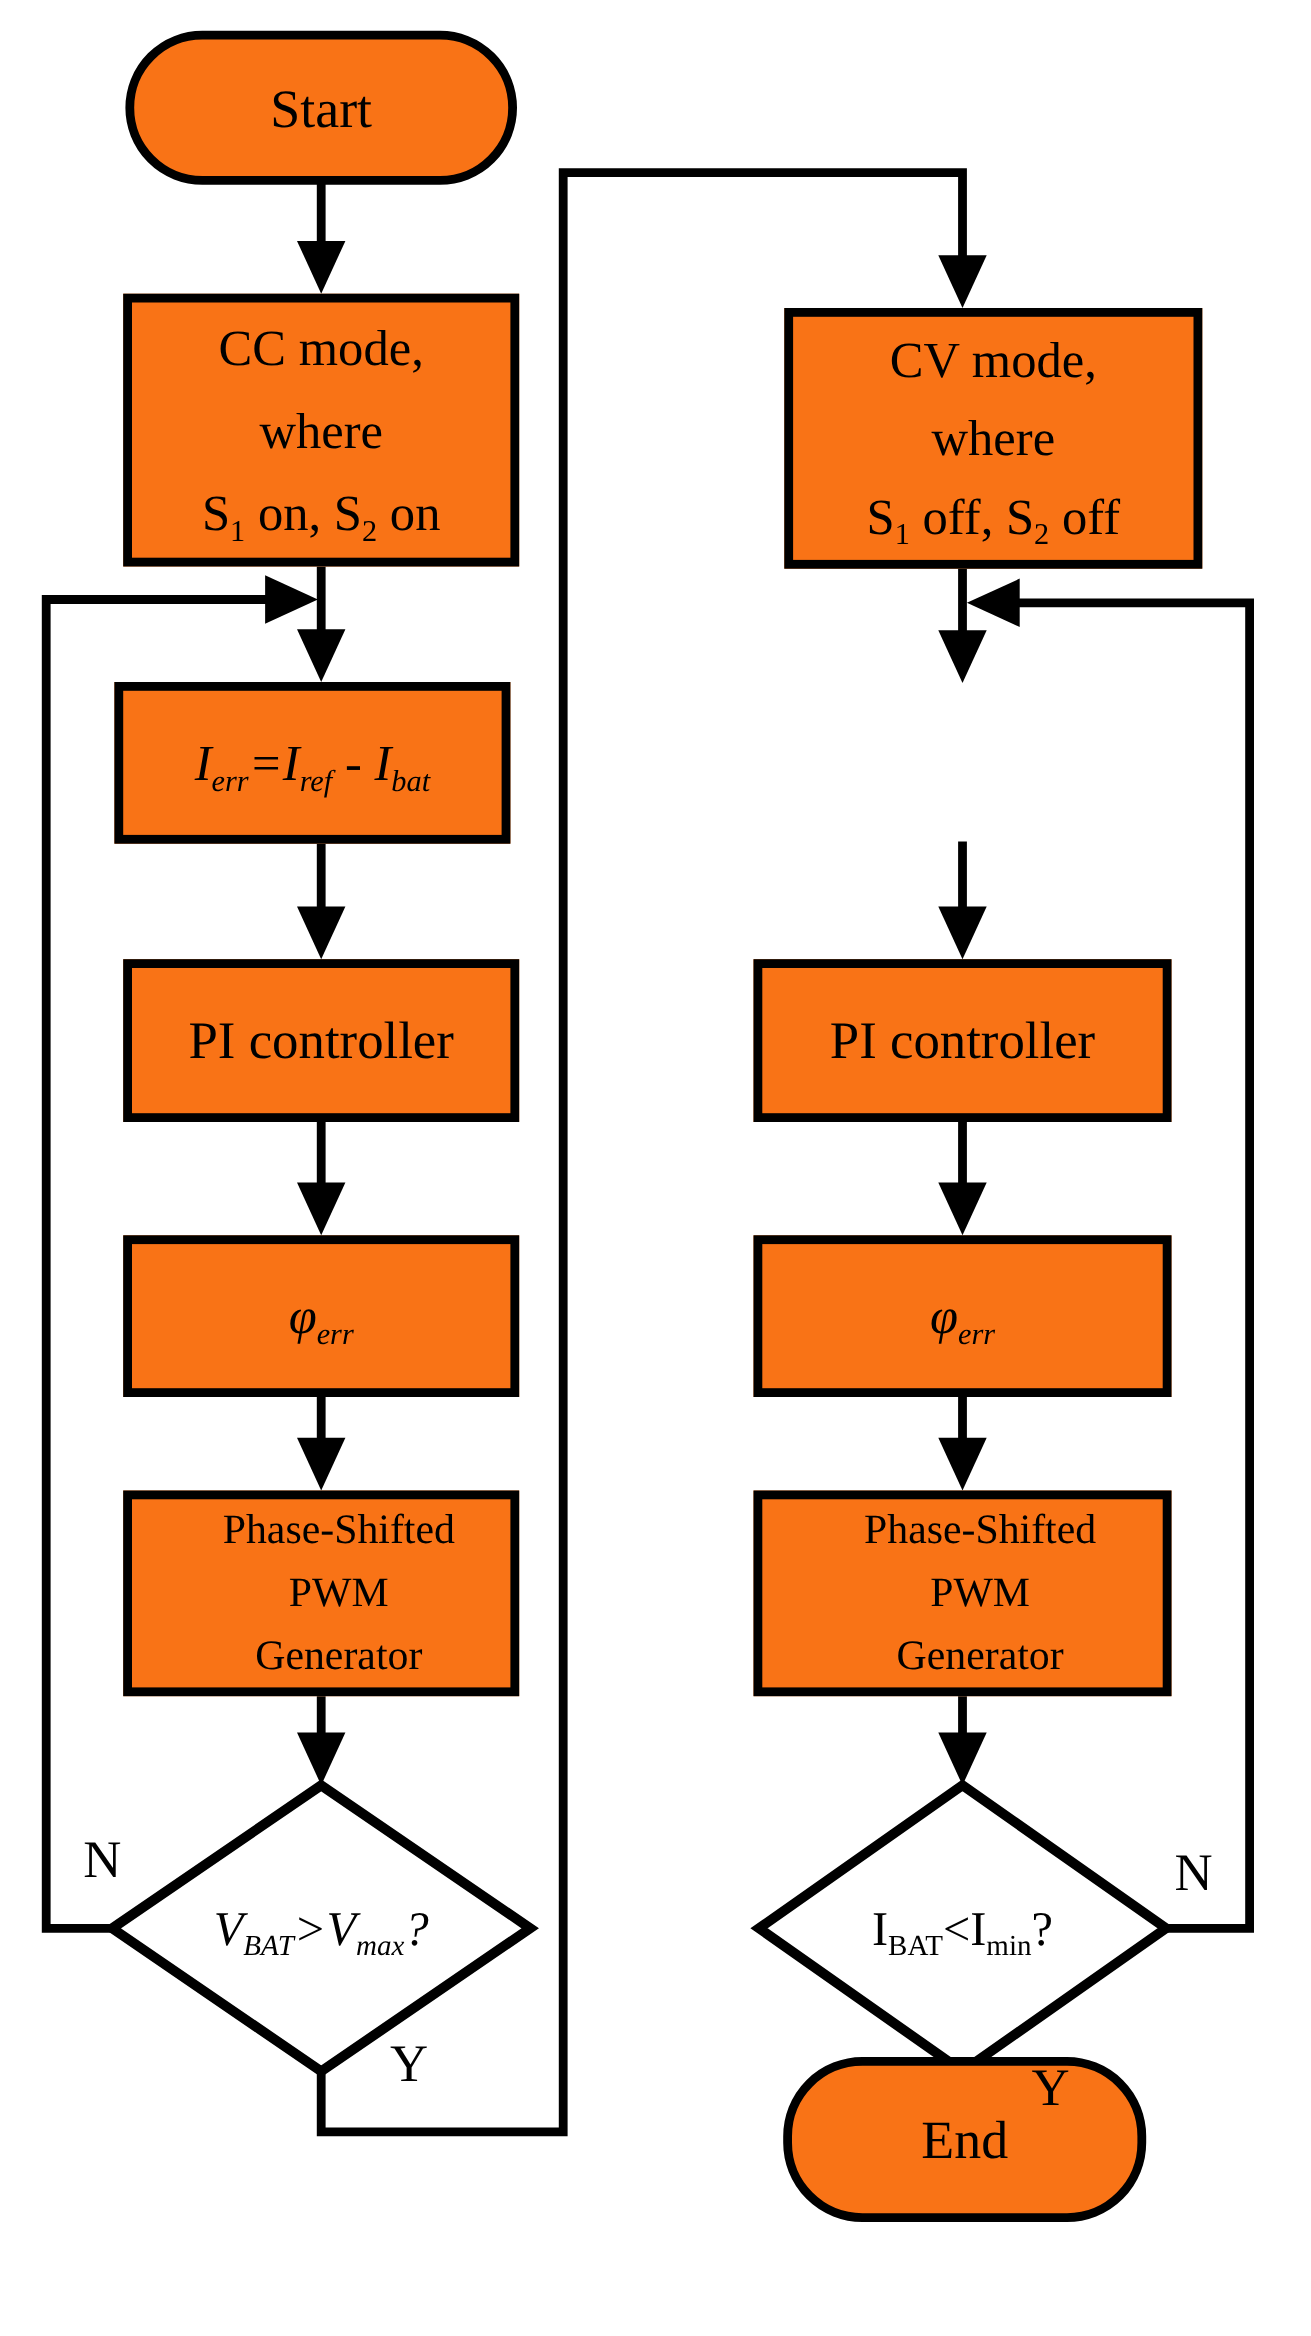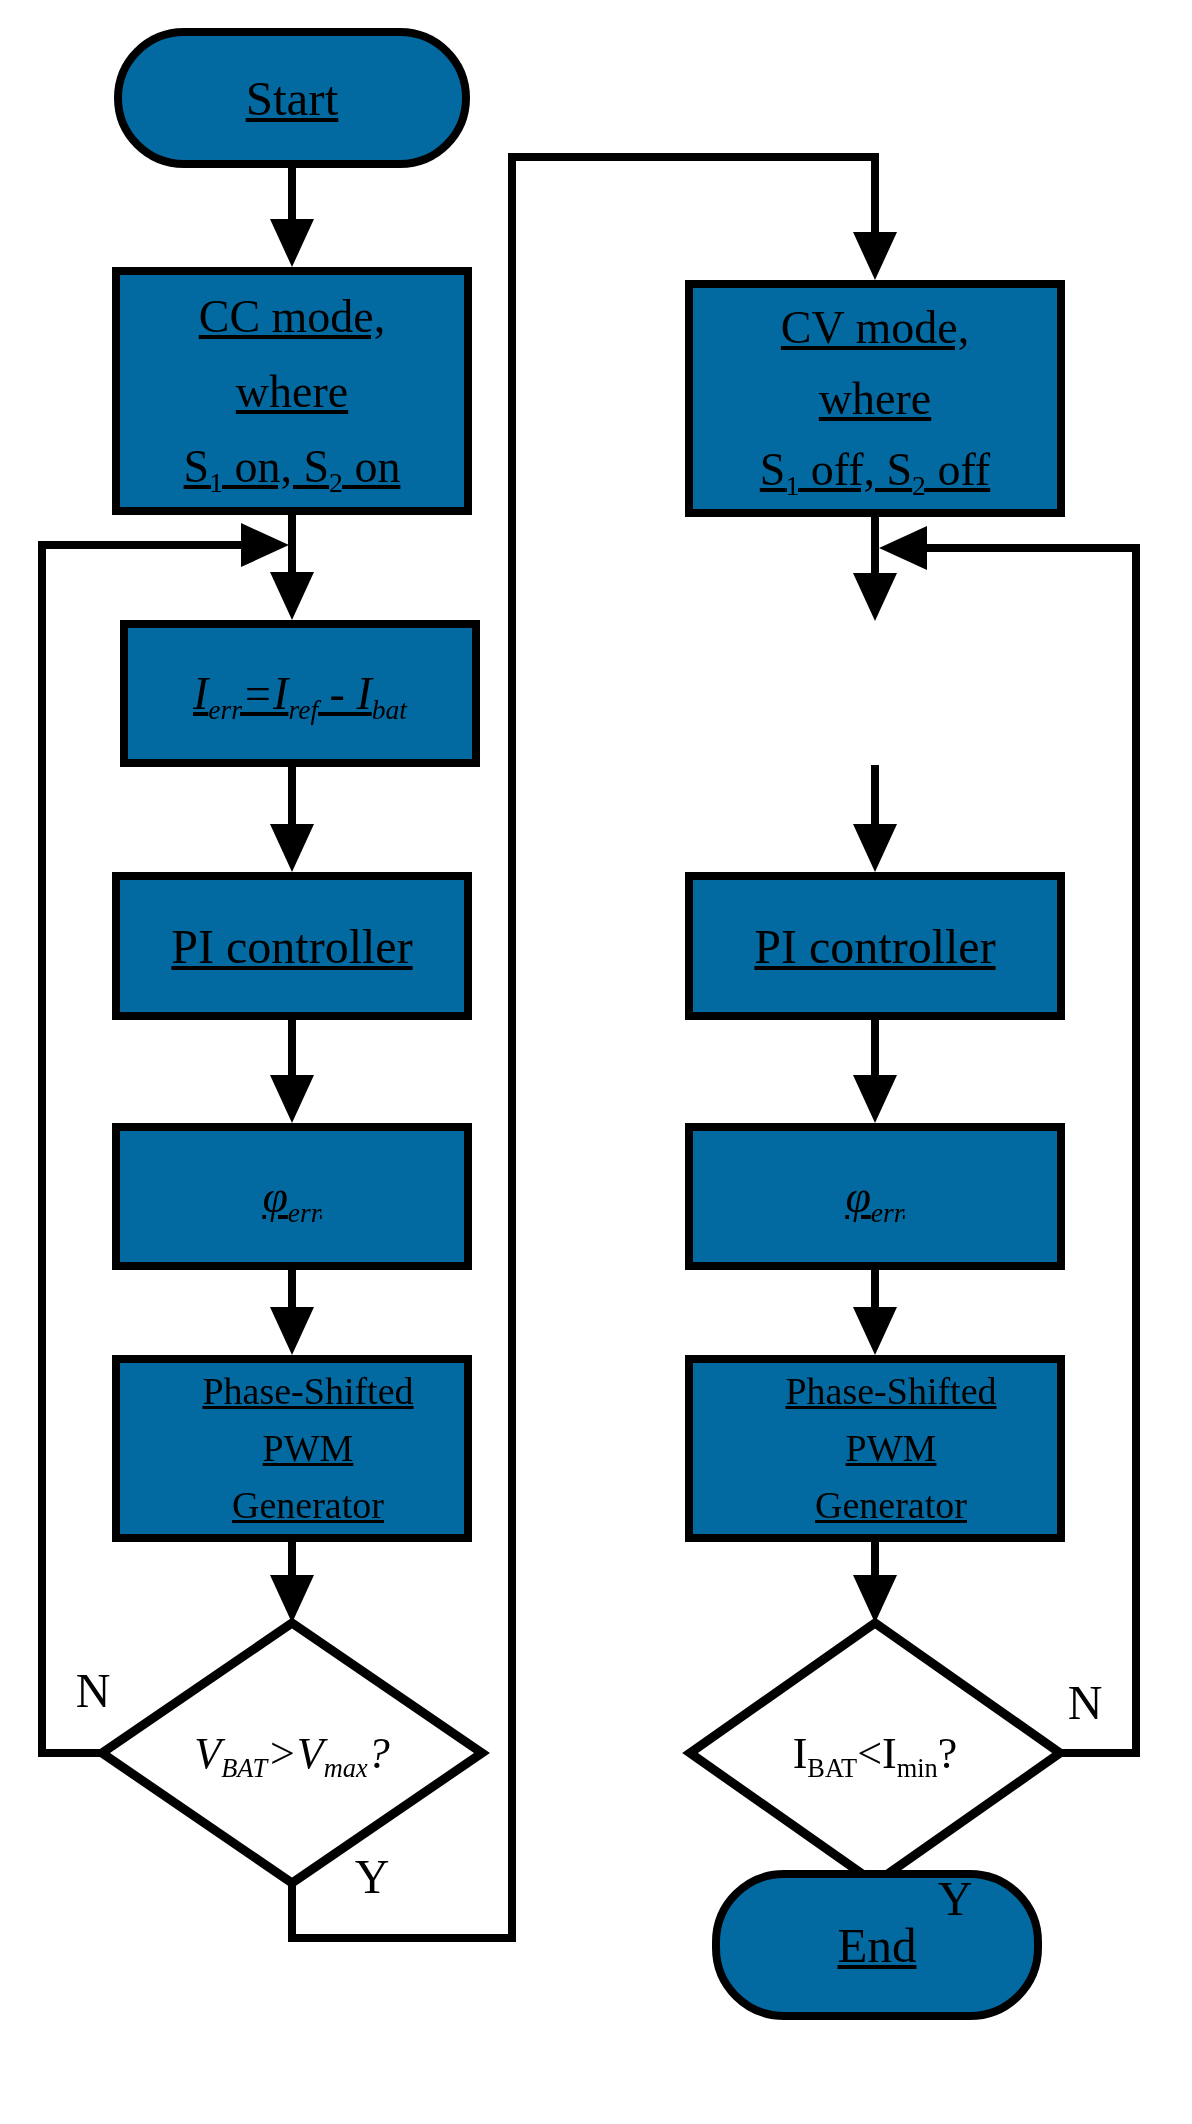--- a/index.html
+++ b/index.html
@@ -14,33 +14,32 @@
   }
   #wires {
     position: absolute;
     left: 0; top: 0;
     z-index: 1;
   }
   .shape {
     position: absolute;
     box-sizing: border-box;
     border: 8px solid #000000;
-    background: #0369a1;
+    background: #f97316;
     display: flex;
     flex-direction: column;
     align-items: center;
     justify-content: center;
     text-align: center;
     z-index: 2;
-    text-decoration: underline;
   }
   .stadium { border-radius: 72px; }
   .terminal-label { font-size: 49px; }
   .mode-box { font-size: 46px; line-height: 75px; }
-  .cv-box   { line-height: 71px; }
+  .cv-box   { line-height: 71px; margin-left: 28px; }
   .formula  { font-size: 46px; font-style: italic; }
   .plain-box { font-size: 48px; }
   .pwm-box  { font-size: 38px; line-height: 57px; padding-left: 32px; }
   .dtext {
     position: absolute;
     box-sizing: border-box;
     display: flex;
     align-items: center;
     justify-content: center;
     text-align: center;
@@ -143,21 +142,21 @@
   <div class="shape stadium terminal-label" style="left:114px; top:28px; width:356px; height:140px;">
     <span>Start</span>
   </div>
 
   <div class="shape mode-box" style="left:112px; top:267px; width:360px; height:248px;">
     <div>CC mode,</div>
     <div>where</div>
     <div><span>S</span><sub>1</sub><span> on, S</span><sub>2</sub><span> on</span></div>
   </div>
 
-  <div class="shape formula" style="left:120px; top:620px; width:360px; height:147px;">
+  <div class="shape formula" style="left:104px; top:620px; width:360px; height:147px;">
     <div><span>I</span><sub>err</sub><span>=I</span><sub>ref</sub><span> - I</span><sub>bat</sub></div>
   </div>
 
   <div class="shape plain-box" style="left:112px; top:872px; width:360px; height:148px;">
     <span>PI controller</span>
   </div>
 
   <div class="shape formula" style="left:112px; top:1123px; width:360px; height:147px;">
     <div><span>φ</span><sub>err</sub></div>
   </div>

